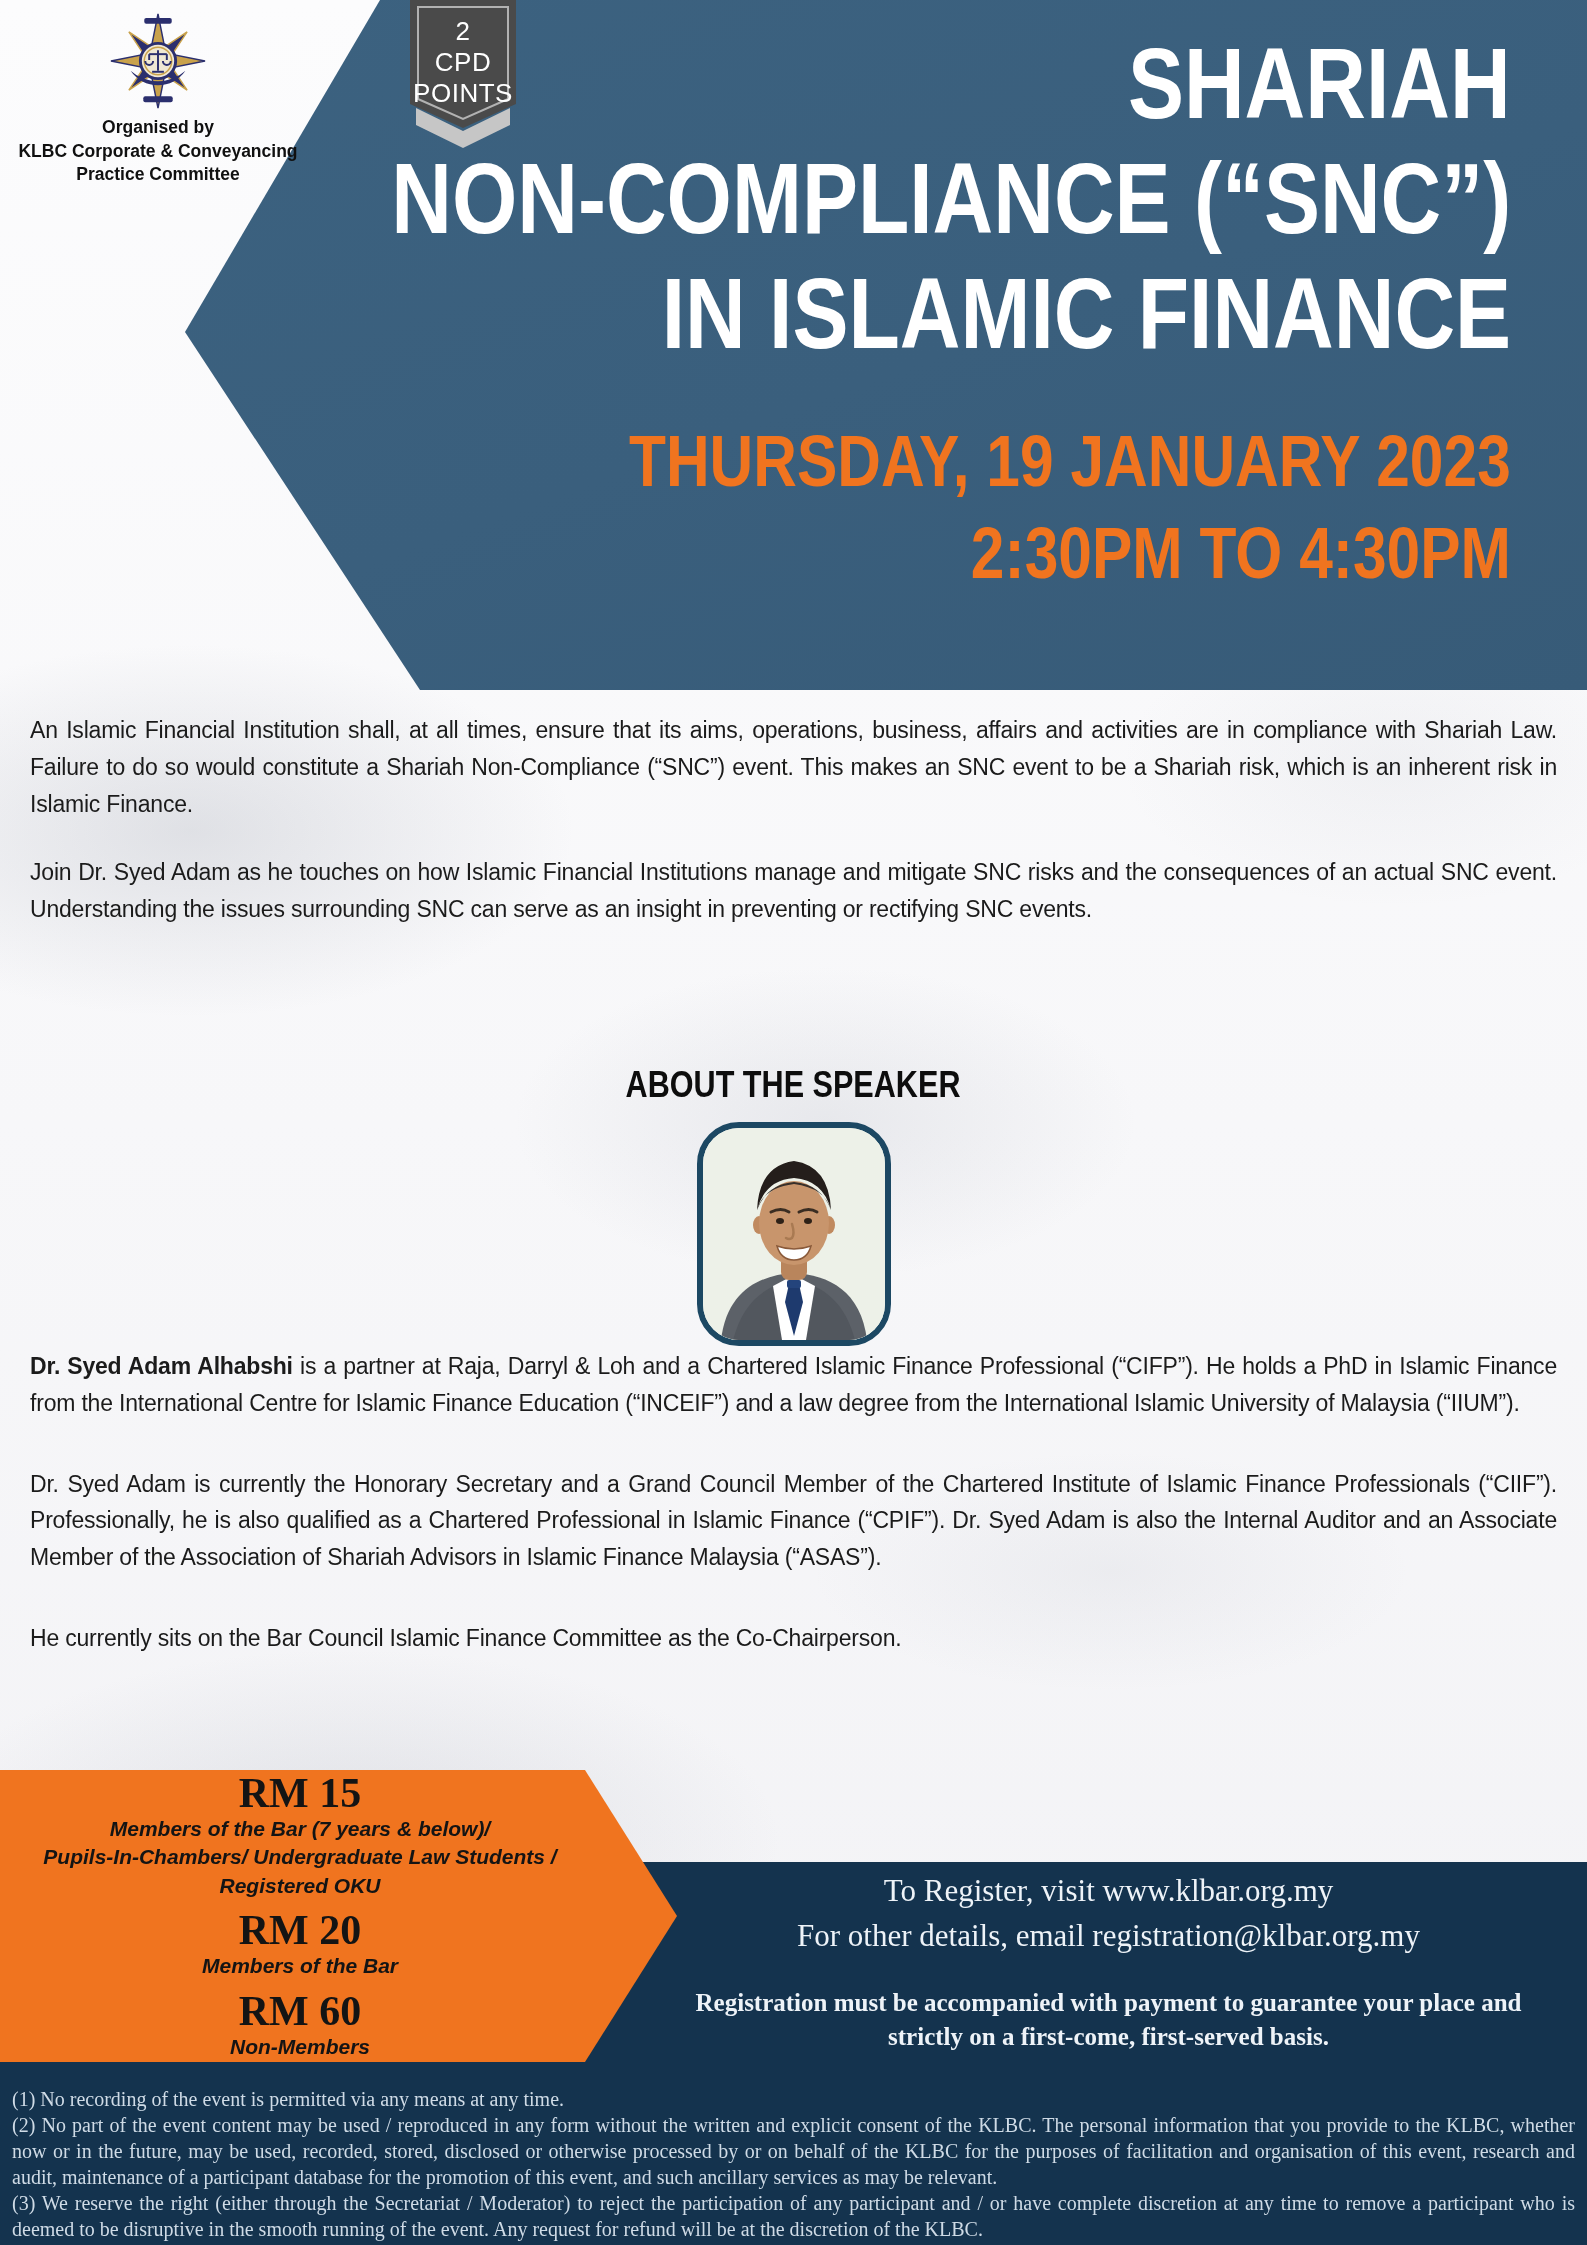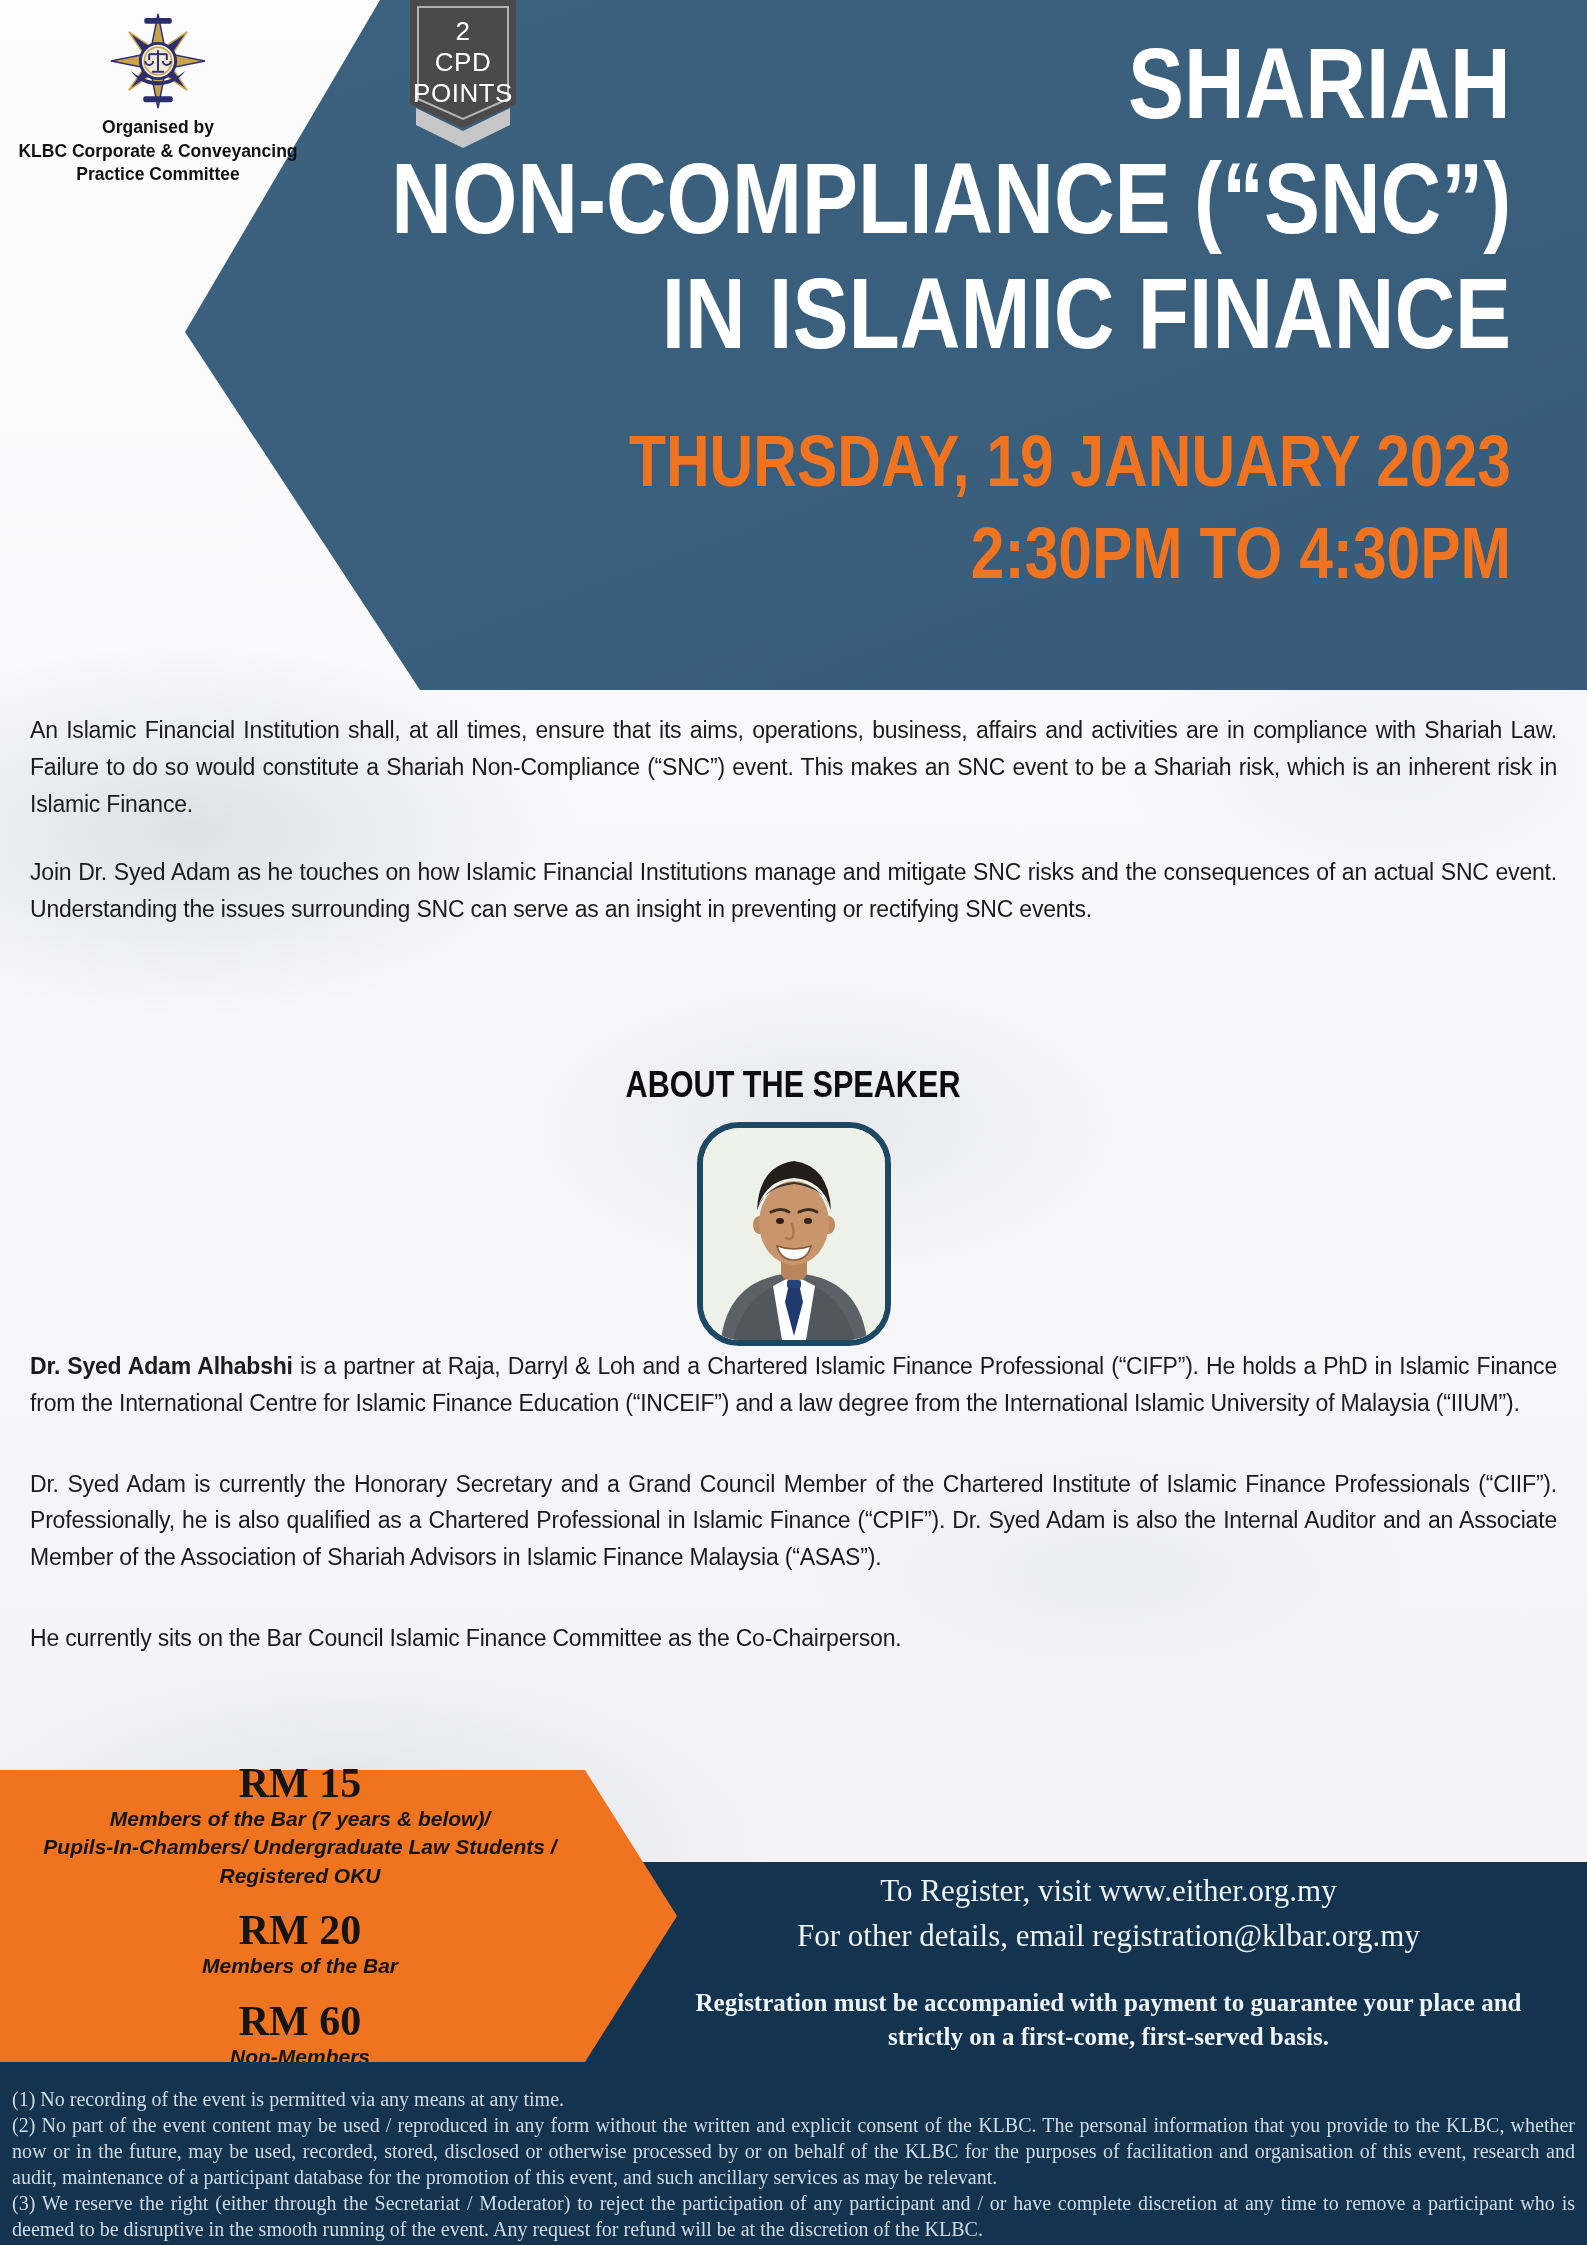--- a/index.html
+++ b/index.html
@@ -69,21 +69,21 @@
   .price-wrap{position:absolute;left:0;top:1770px;width:690px;height:376px;}
   .price-arrow{
     position:absolute;inset:0;background:#f0741f;
     clip-path:polygon(0 0,585px 0,677px 146px,585px 292px,0 292px);
   }
   .price-content{
     position:absolute;left:0;top:0;width:600px;height:292px;
     display:flex;flex-direction:column;align-items:center;justify-content:center;
     text-align:center;color:#141414;
   }
-  .price-item{margin-top:18px;}
+  .price-item{margin-top:8px;}
   .price-item:first-child{margin-top:0;}
   .price-amt{font-family:"Liberation Serif",serif;font-weight:bold;font-size:42px;line-height:1.05;}
   .price-desc{font-style:italic;font-weight:bold;font-size:21px;line-height:1.35;}
   
   .reg-band{position:absolute;left:540px;top:1862px;width:1047px;height:200px;background:#14334e;}
   .reg-content{
     position:absolute;left:630px;top:1862px;width:957px;height:200px;
     display:flex;flex-direction:column;align-items:center;justify-content:center;
     font-family:"Liberation Serif",serif;color:#eef3f8;text-align:center;
   }
@@ -208,21 +208,21 @@
       <div class="price-desc">Members of the Bar</div>
     </div>
     <div class="price-item">
       <div class="price-amt">RM 60</div>
       <div class="price-desc">Non-Members</div>
     </div>
   </div>
 </div>
 
 <div class="reg-content">
-  <div class="reg-line">To Register, visit www.either.org.my</div>
+  <div class="reg-line">To Register, visit www.klbar.org.my</div>
   <div class="reg-line">For other details, email registration@klbar.org.my</div>
   <div class="reg-gap"></div>
   <div class="reg-note">Registration must  be accompanied with payment to guarantee your place and</div>
   <div class="reg-note">strictly on a first-come, first-served basis.</div>
 </div>
 
 <div class="footer">
   <div class="footer-notes">
     <div>(1) No recording of the event is permitted via any means at any time.</div>
     <div>(2) No part of the event content may be used / reproduced in any form without the written and explicit consent of the KLBC. The personal information that you provide to the KLBC, whether now or in the future, may be used, recorded, stored, disclosed or otherwise processed by or on behalf of the KLBC for the purposes of facilitation and organisation of this event, research and audit, maintenance of a participant database for the promotion of this event, and such ancillary services as may be relevant.</div>

